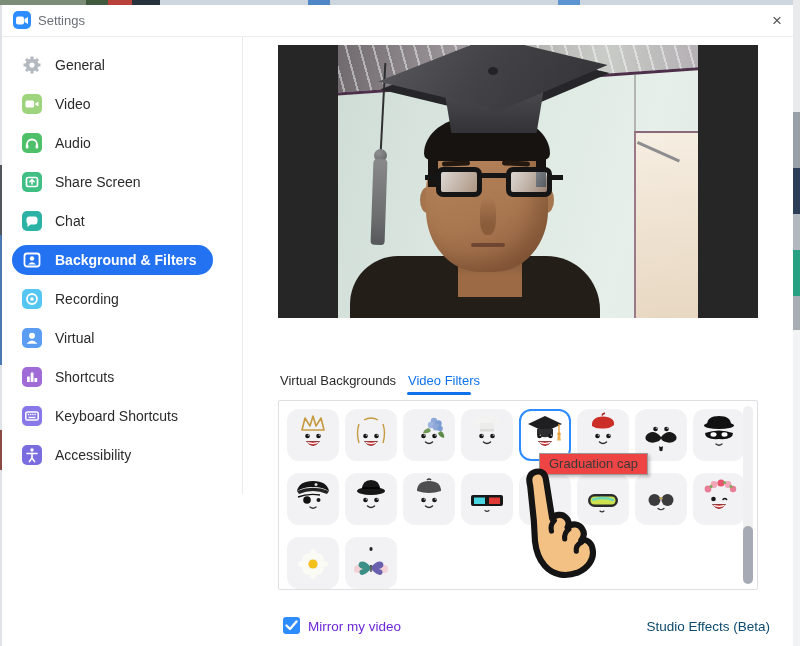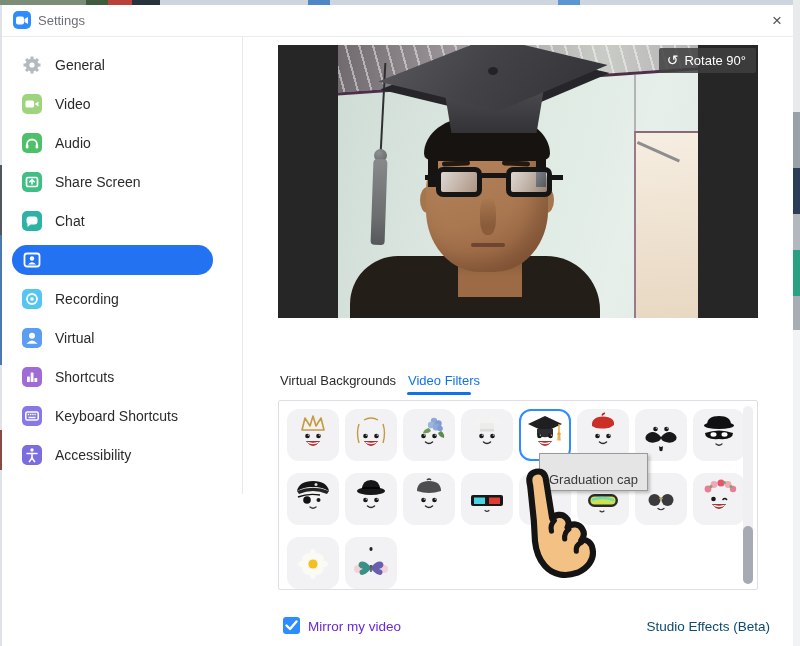--- a/index.html
+++ b/index.html
@@ -104,22 +104,22 @@
   .panel{left:276px;top:395px;width:480px;height:190px;background:#fff;
     border:1px solid #dfdfe3;border-radius:2px;box-sizing:border-box;}
   .tile{position:absolute;width:52px;height:52px;border-radius:12px;background:#f2f2f4;cursor:pointer;}
   .tile svg{position:absolute;left:2px;top:2px;}
   .tile.selected{background:#ffffff;border:2.5px solid #2d8cff;box-sizing:border-box;}
   .tile.selected svg{left:0px;top:0px;}
   .sb-track{position:absolute;right:4px;top:5px;width:10px;height:178px;border-radius:5px;background:#f0f0f2;}
   .sb-thumb{position:absolute;left:0;bottom:0;width:10px;height:58px;border-radius:5px;background:#a6aab4;cursor:pointer;}
 
   
-  .tooltip{left:539px;top:453px;background:#e5e5e5;border:1px solid #9a9a9a;color:#3a3a3a;
-    font-size:13px;padding:18px 9px 3px 9px;z-index:40;box-shadow:2px 2px 3px rgba(0,0,0,.22);white-space:nowrap;}
+  .tooltip{left:539px;top:453px;background:#ef4444;border:1px solid #9a9a9a;color:#3a3a3a;
+    font-size:13px;padding:2px 9px 3px 9px;z-index:40;box-shadow:2px 2px 3px rgba(0,0,0,.22);white-space:nowrap;}
   .hand{left:521px;top:465px;width:78px;height:118px;z-index:50;}
 
   
   .checkbox{left:281px;top:612px;width:17px;height:17px;border-radius:3px;background:#2d8cff;cursor:pointer;}
   .checkbox svg{position:absolute;left:2px;top:3px;}
   .mirror-label{left:306px;top:614px;font-size:13.5px;color:#6d28d9;}
   .studio-link{left:620px;top:614px;width:148px;text-align:right;font-size:13.5px;color:#0c4a6e;cursor:pointer;}
 </style>
 </head>
 <body>
@@ -188,20 +188,21 @@
               <path d="M4.5,8.5 a3,3 0 0 1 3,-3 h5 a3,3 0 0 1 3,3 v2 a3,3 0 0 1 -3,3 h-4 l-3,2.5 v-3.2 a3,3 0 0 1 -1,-2.3 Z" fill="#fff"></path>
             </svg></span>
           <span class="slabel">Chat</span>
         </div>
         <div class="side-item selected" style="top: 208px;">
           <span class="sicon"><svg width="20" height="20" viewBox="0 0 20 20">
               <rect x="2.5" y="3.5" width="15" height="13" rx="2.5" fill="none" stroke="#fff" stroke-width="1.8"></rect>
               <circle cx="10" cy="8.5" r="2.2" fill="#fff"></circle>
               <path d="M6,14.5 q4,-4.5 8,0 Z" fill="#fff"></path>
             </svg></span>
+          <span class="slabel">Background &amp; Filters</span>
         </div>
         <div class="side-item" style="top: 247px;">
           <span class="sicon"><svg width="20" height="20" viewBox="0 0 20 20">
               <rect x="0" y="0" width="20" height="20" rx="5" fill="#55c6f2"></rect>
               <circle cx="10" cy="10" r="5" fill="none" stroke="#fff" stroke-width="1.8"></circle>
               <circle cx="10" cy="10" r="1.8" fill="#fff"></circle>
             </svg></span>
           <span class="slabel">Recording</span>
         </div>
         <div class="side-item" style="top: 286px;">
@@ -279,21 +280,20 @@
       <div class="nose"></div>
       <div class="mouth"></div>
       <div class="tassel-string"></div>
       <div class="tassel-ball"></div>
       <div class="tassel-fringe"></div>
       <div class="board-shadow"></div>
       <div class="capcrown"></div>
       <div class="board"></div>
       <div class="capbutton"></div>
     </div>
-    <div class="rotate-btn"><span class="ricon">↺</span><span>Rotate 90°</span></div>
   </div>
 
   <div class="abs tab tab-vb">Virtual Backgrounds</div>
   <div class="abs tab tab-vf">Video Filters</div>
   <div class="abs tab-underline"></div>
 
   <div class="abs panel">
     <div>
         <div class="tile" style="left: 8px; top: 8px;">
           <svg width="48" height="48" viewBox="0 0 48 48">

